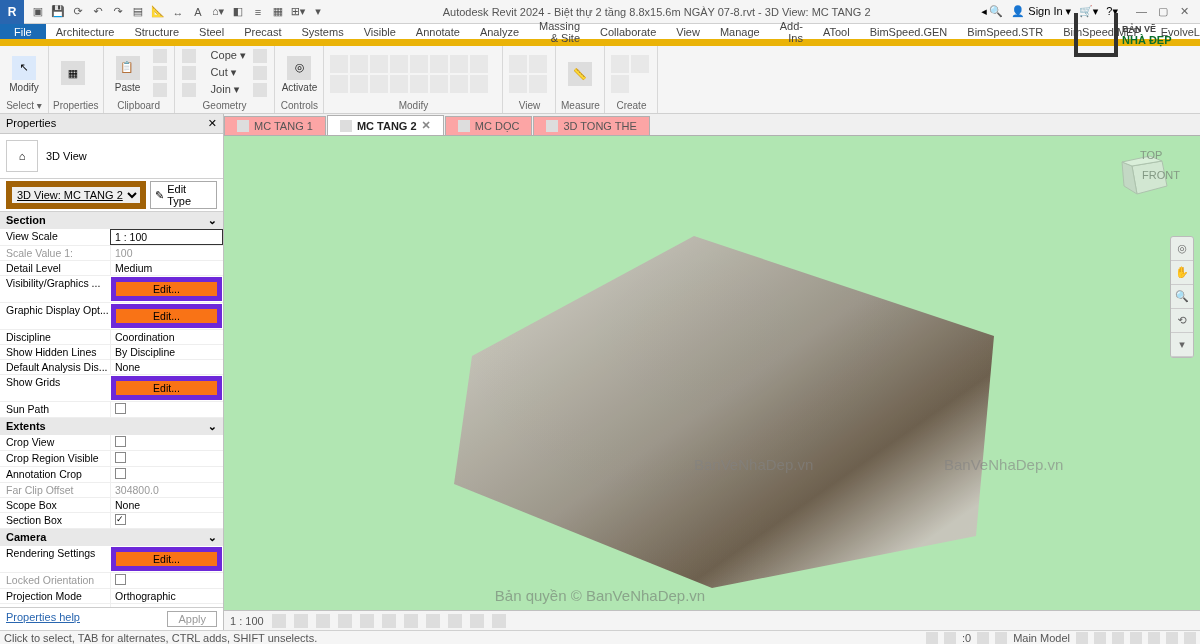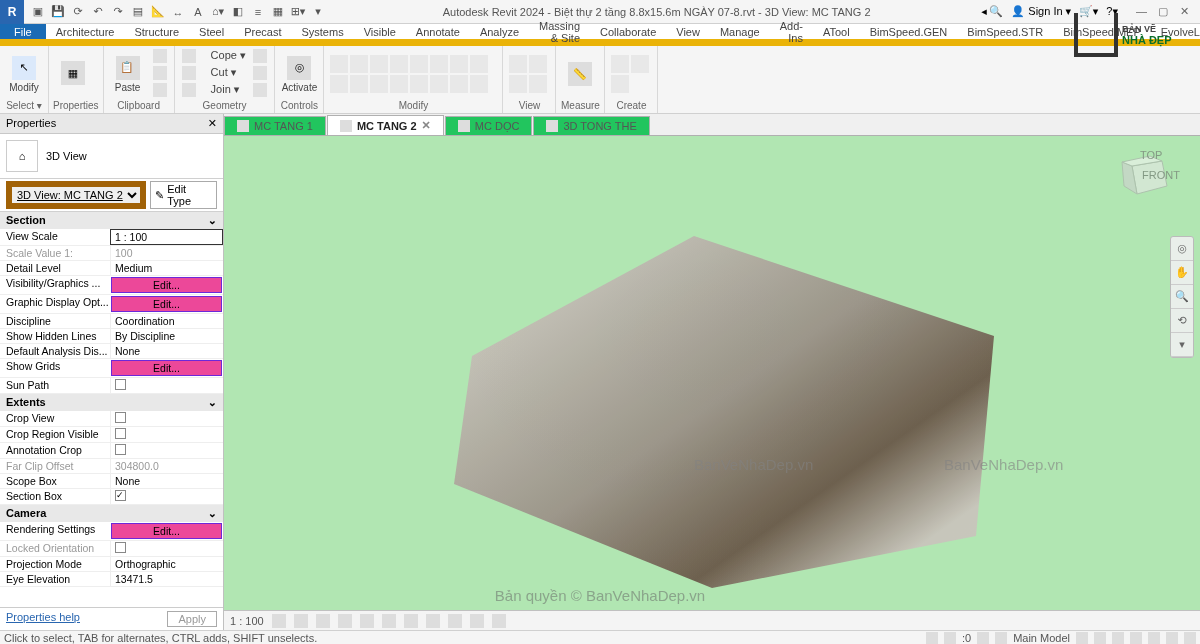--- a/index.html
+++ b/index.html
@@ -43,29 +43,29 @@
 .prop-type-icon { width: 32px; height: 32px; border: 1px solid #ccc; display: flex; align-items: center; justify-content: center; }
 .prop-instance { display: flex; align-items: center; padding: 2px 6px; gap: 4px; border-bottom: 1px solid #d0d0d0; }
 .prop-instance select { flex: 1; border: 6px solid #a16207; font-size: 11px; padding: 1px; text-decoration: underline; }
 .edit-type { border: 1px solid #aaa; padding: 1px 4px; font-size: 10px; display: flex; align-items: center; gap: 3px; }
 .prop-grid { overflow-y: auto; flex: 1; }
 .prop-section { background: #e8e8e8; padding: 2px 6px; font-weight: bold; display: flex; justify-content: space-between; }
 .prop-row { display: flex; border-bottom: 1px solid #eee; }
 .prop-row.dim { color: #999; }
 .prop-label { width: 110px; padding: 1px 6px; font-size: 10.5px; white-space: nowrap; overflow: hidden; }
 .prop-value { flex: 1; padding: 1px 4px; font-size: 10.5px; border-left: 1px solid #eee; }
-.prop-value.btn { text-align: center; background: #ec4899; border: 1px solid #6d28d9; margin: 1px; }
+.prop-value.btn { text-align: center; background: #f97316; border: 5px solid #6d28d9; margin: 1px; }
 .prop-footer { padding: 3px 6px; display: flex; justify-content: space-between; border-top: 1px solid #ccc; }
 .prop-footer a { color: #2966b0; text-decoration: underline; }
 .prop-footer .apply { border: 1px solid #aaa; padding: 1px 10px; color: #999; }
 
 
 .view-area { flex: 1; display: flex; flex-direction: column; background: #b8e8ba; position: relative; }
 .view-tabs { height: 22px; background: #f0f0f0; display: flex; align-items: flex-end; border-bottom: 1px solid #b0b0b0; }
-.view-tab { padding: 3px 12px; display: flex; align-items: center; gap: 5px; border: 1px solid #b0b0b0; border-bottom: none; background: #22c55e; margin-right: 1px; font-size: 10.5px; color: #555; }
+.view-tab { padding: 3px 12px; display: flex; align-items: center; gap: 5px; border: 1px solid #b0b0b0; border-bottom: none; background: #fca5a5; margin-right: 1px; font-size: 10.5px; color: #555; }
 .view-tab.active { background: #fff; font-weight: bold; color: #222; }
 .view-tab .close { color: #888; }
 .view-tab .ico { width: 12px; height: 12px; background: #ddd; }
 .canvas { flex: 1; position: relative; background: #b1e6b2; }
 .model-placeholder { position: absolute; left: 200px; top: 60px; width: 600px; height: 400px; background: radial-gradient(ellipse at 50% 40%, rgba(0,0,0,0.02), transparent), linear-gradient(145deg, #cac5bd 20%, #9d948a 50%, #6b5a4a 70%, #cac5bd 85%); clip-path: polygon(8% 40%, 45% 10%, 95% 35%, 92% 85%, 48% 98%, 5% 72%); opacity: 0.95; }
 .watermark { position: absolute; color: rgba(130,130,130,0.6); font-size: 15px; }
 .navcube { position: absolute; right: 18px; top: 10px; width: 70px; height: 70px; opacity: 0.6; }
 .navbar { position: absolute; right: 6px; top: 100px; width: 24px; background: rgba(240,240,240,0.9); border: 1px solid #bbb; border-radius: 3px; display: flex; flex-direction: column; }
 .navbar div { height: 24px; border-bottom: 1px solid #ccc; display: flex; align-items: center; justify-content: center; color: #666; }
 .view-controlbar { height: 20px; background: #f4f4f4; border-top: 1px solid #c0c0c0; display: flex; align-items: center; padding: 0 6px; gap: 8px; font-size: 10px; color: #555; }

